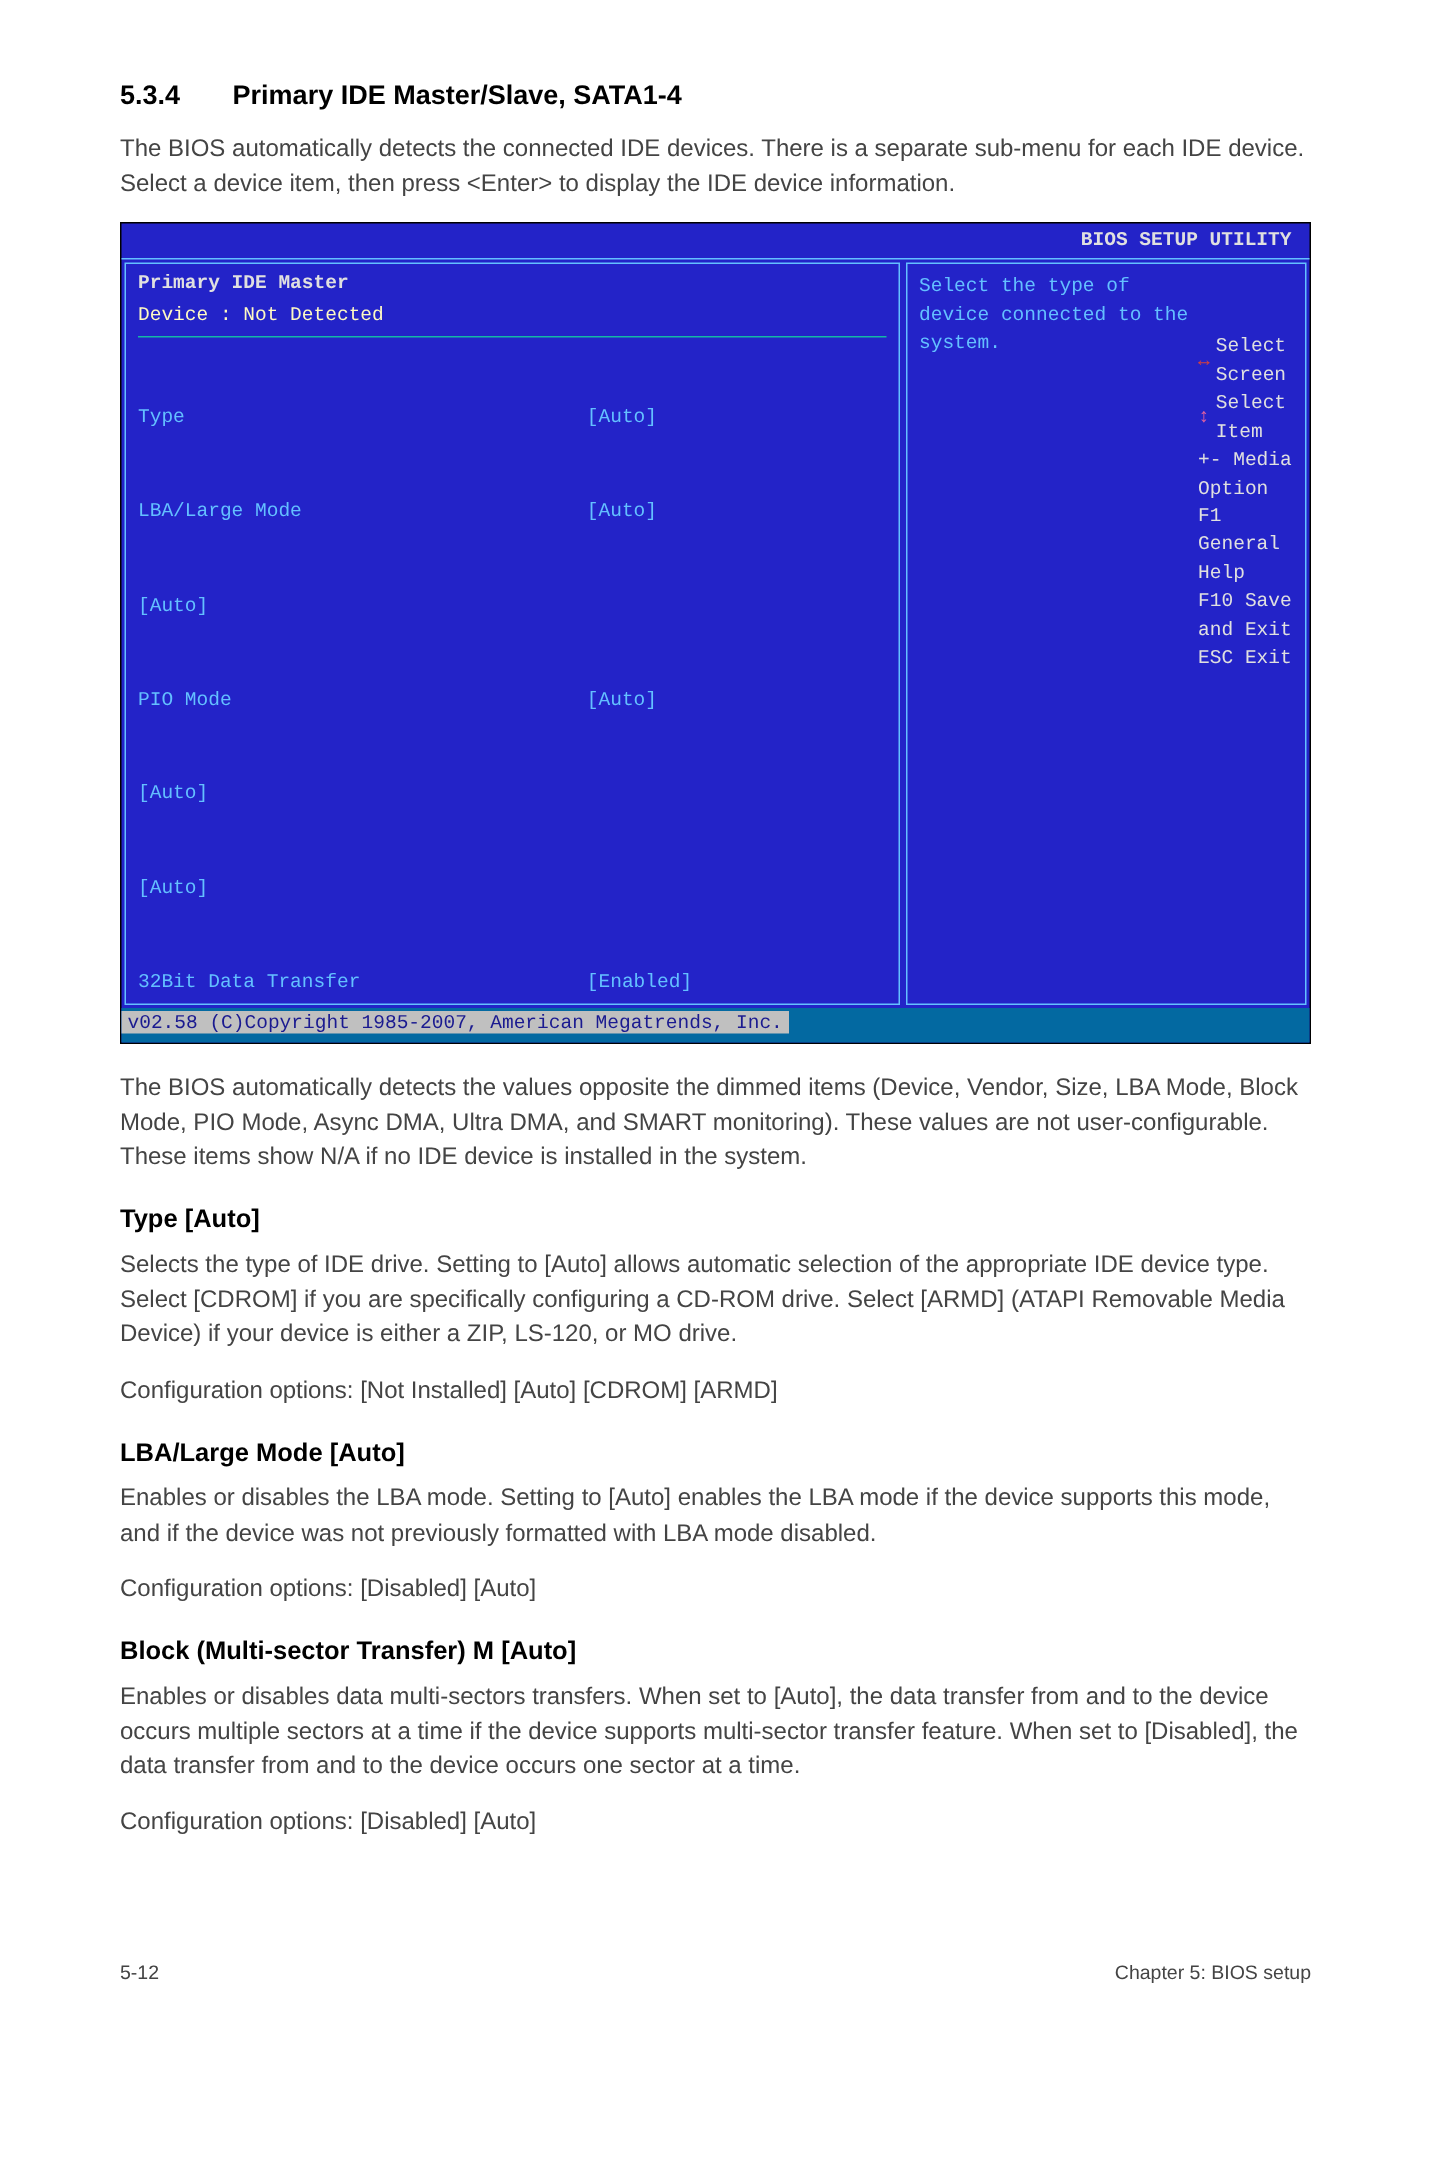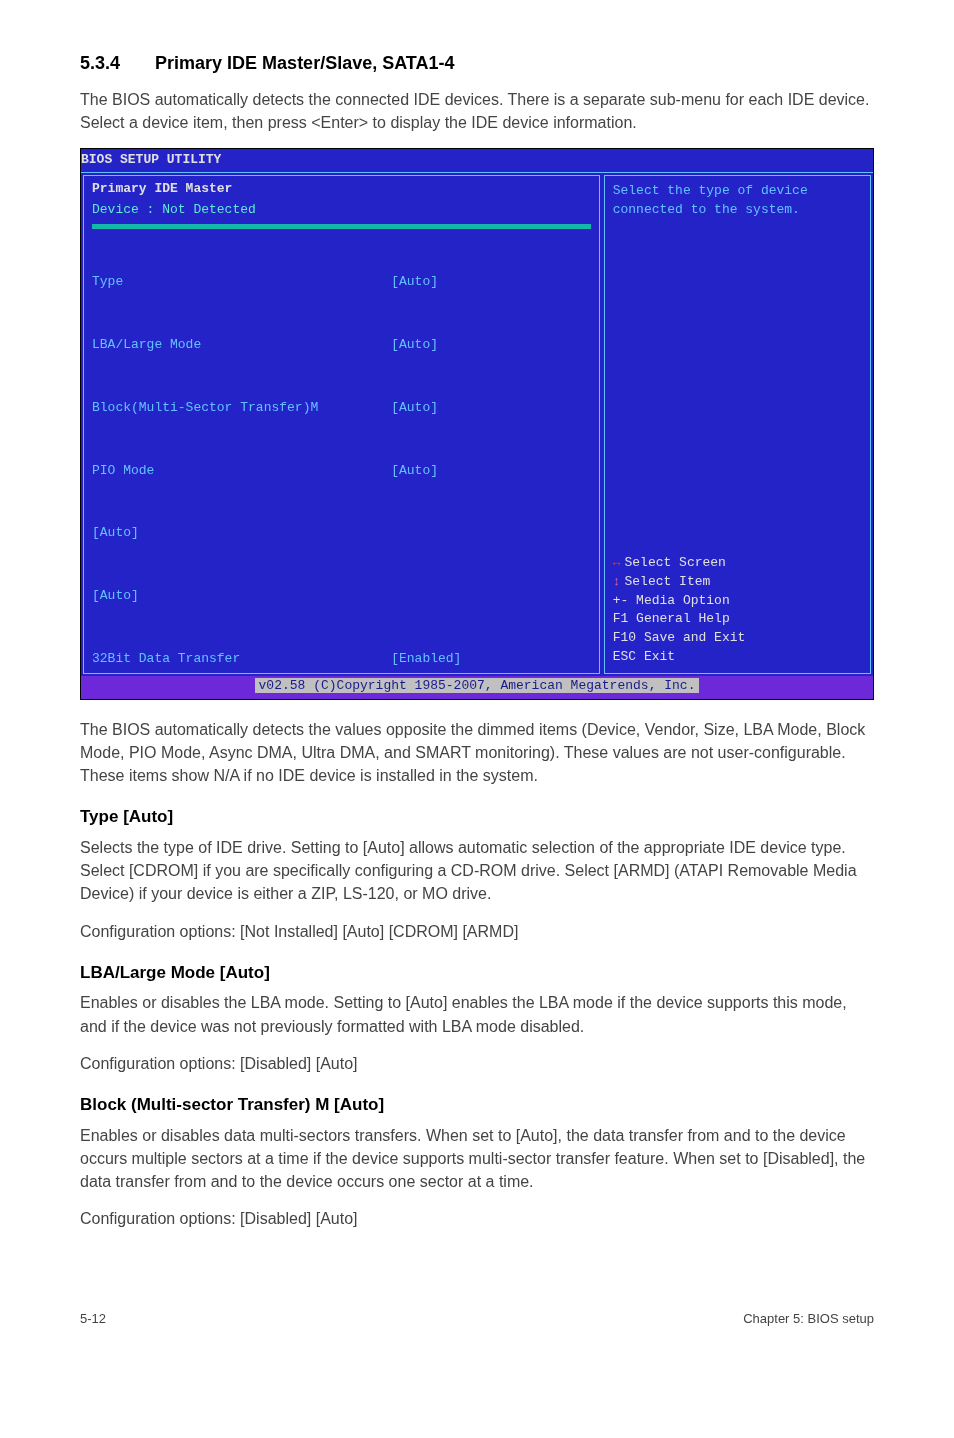--- a/index.html
+++ b/index.html
@@ -41,23 +41,23 @@
   .bios-box {
     width: 100%;
     background: #2323c8;
     color: #64c0ff;
     font-family: "Courier New", monospace;
     font-size: 13px;
     margin: 10px 0 18px 0;
     border: 1px solid #000;
   }
   .bios-title {
-    text-align: left;
-    color: #e0e0e0;
-    padding: 2px 0;
+    text-align: right;
+    color: #e0e0e0;
+    padding: 2px 12px;
     font-weight: bold;
   }
   .bios-tabs {
     padding: 0 6px 4px 6px;
   }
   .bios-tab {
     background: #c0c0c0;
     color: #1a1a90;
     padding: 1px 6px;
     font-weight: bold;
@@ -72,32 +72,31 @@
     border: 1px solid #64c0ff;
     margin: 2px;
     padding: 4px 8px;
   }
   .bios-right {
     flex: 1.2;
     border: 1px solid #64c0ff;
     margin: 2px;
     padding: 6px 8px;
     display: flex;
-    flex-direction: column;
     justify-content: space-between;
   }
   .bios-hdr {
     color: #e0e0e0;
     font-weight: bold;
     padding-bottom: 2px;
   }
   .bios-dim {
-    color: #5eead4;
+    color: #fef9c3;
     padding-bottom: 4px;
-    border-bottom: 5px solid #14b8a6;
+    border-bottom: 1px solid #14b8a6;
     margin-bottom: 4px;
   }
   .bios-row {
     display: flex;
     margin-top: 44px;
   }
   .bios-label {
     width: 60%;
     color: #64c0ff;
   }
@@ -112,23 +111,22 @@
     margin-top: 40px;
   }
   .bios-help-bottom .row {
     display: flex;
     align-items: center;
     gap: 4px;
   }
   .arrow-red { color: #d04040; font-weight: bold; }
   .arrow-pink { color: #e060a0; font-weight: bold; }
   .bios-footer {
-    background: #6d28d9;
-    color: #e0e0e0;
-    text-align: center;
+    background: #0369a1;
+    color: #e0e0e0;
     padding: 1px 0 3px 0;
   }
   .bios-footer .inv {
     background: #c0c0c0;
     color: #1a1a90;
     padding: 0 4px;
   }
   .page-footer {
     display: flex;
     justify-content: space-between;
@@ -157,21 +155,20 @@
 
       <div class="bios-row">
         <span class="bios-label">Type</span>
         <span class="bios-value">[Auto]</span>
       </div>
       <div class="bios-row">
         <span class="bios-label">LBA/Large Mode</span>
         <span class="bios-value">[Auto]</span>
       </div>
       <div class="bios-row">
-        <span class="bios-label">Block(Multi-Sector Transfer)M</span>
         <span class="bios-value">[Auto]</span>
       </div>
       <div class="bios-row">
         <span class="bios-label">PIO Mode</span>
         <span class="bios-value">[Auto]</span>
       </div>
       <div class="bios-row">
         <span class="bios-value">[Auto]</span>
       </div>
       <div class="bios-row">

